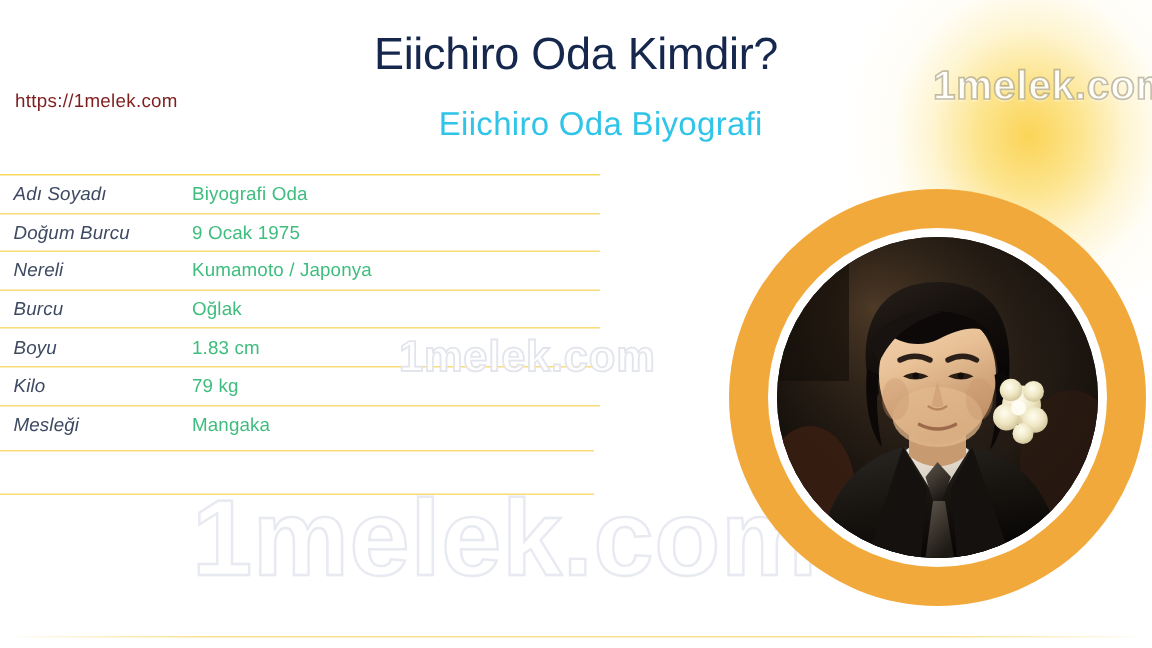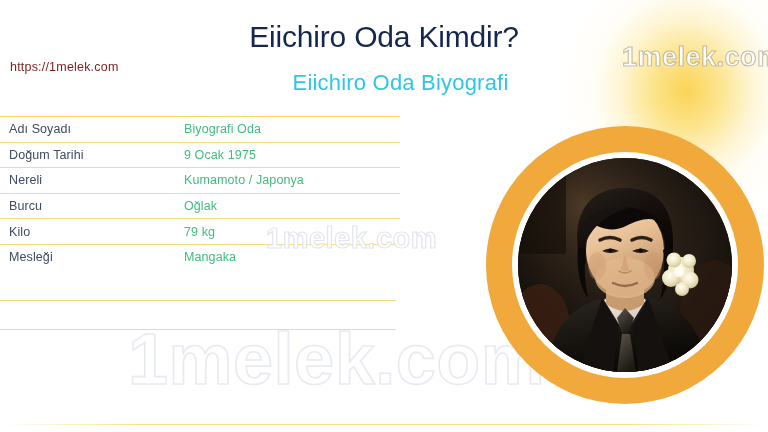--- a/index.html
+++ b/index.html
@@ -113,26 +113,27 @@
     position: relative;
     height: 24.6px;
     border-top: 1px solid #f7dc78;
     display: flex;
     align-items: center;
   }
   .info-row:first-child {
     border-top: 1px solid #f6d75f;
   }
   .info-label {
-    width: 184px;
+    width: 128px;
     padding-left: 9px;
     box-sizing: border-box;
     font-size: 12.5px;
     color: #3e4a61;
     letter-spacing: 0.1px;
+    font-style: italic;
   }
   .info-value {
     font-size: 12.5px;
     color: #3fbd7e;
     letter-spacing: 0.1px;
   }
 
   
   .rule {
     position: absolute;
@@ -192,30 +193,34 @@
 
   <div class="title">Eiichiro Oda Kimdir?</div>
   <div class="subtitle">Eiichiro Oda Biyografi</div>
 
   <div class="info-table">
     <div class="info-row">
       <div class="info-label">Adı Soyadı</div>
       <div class="info-value">Biyografi Oda</div>
     </div>
     <div class="info-row">
-      <div class="info-label">Doğum Tarihi</div>
+      <div class="info-label">Doğum Burcu</div>
       <div class="info-value">9 Ocak 1975</div>
     </div>
     <div class="info-row">
       <div class="info-label">Nereli</div>
       <div class="info-value">Kumamoto / Japonya</div>
     </div>
     <div class="info-row">
       <div class="info-label">Burcu</div>
       <div class="info-value">Oğlak</div>
+    </div>
+    <div class="info-row">
+      <div class="info-label">Boyu</div>
+      <div class="info-value">1.83 cm</div>
     </div>
     <div class="info-row">
       <div class="info-label">Kilo</div>
       <div class="info-value">79 kg</div>
     </div>
     <div class="info-row">
       <div class="info-label">Mesleği</div>
       <div class="info-value">Mangaka</div>
     </div>
   </div>

